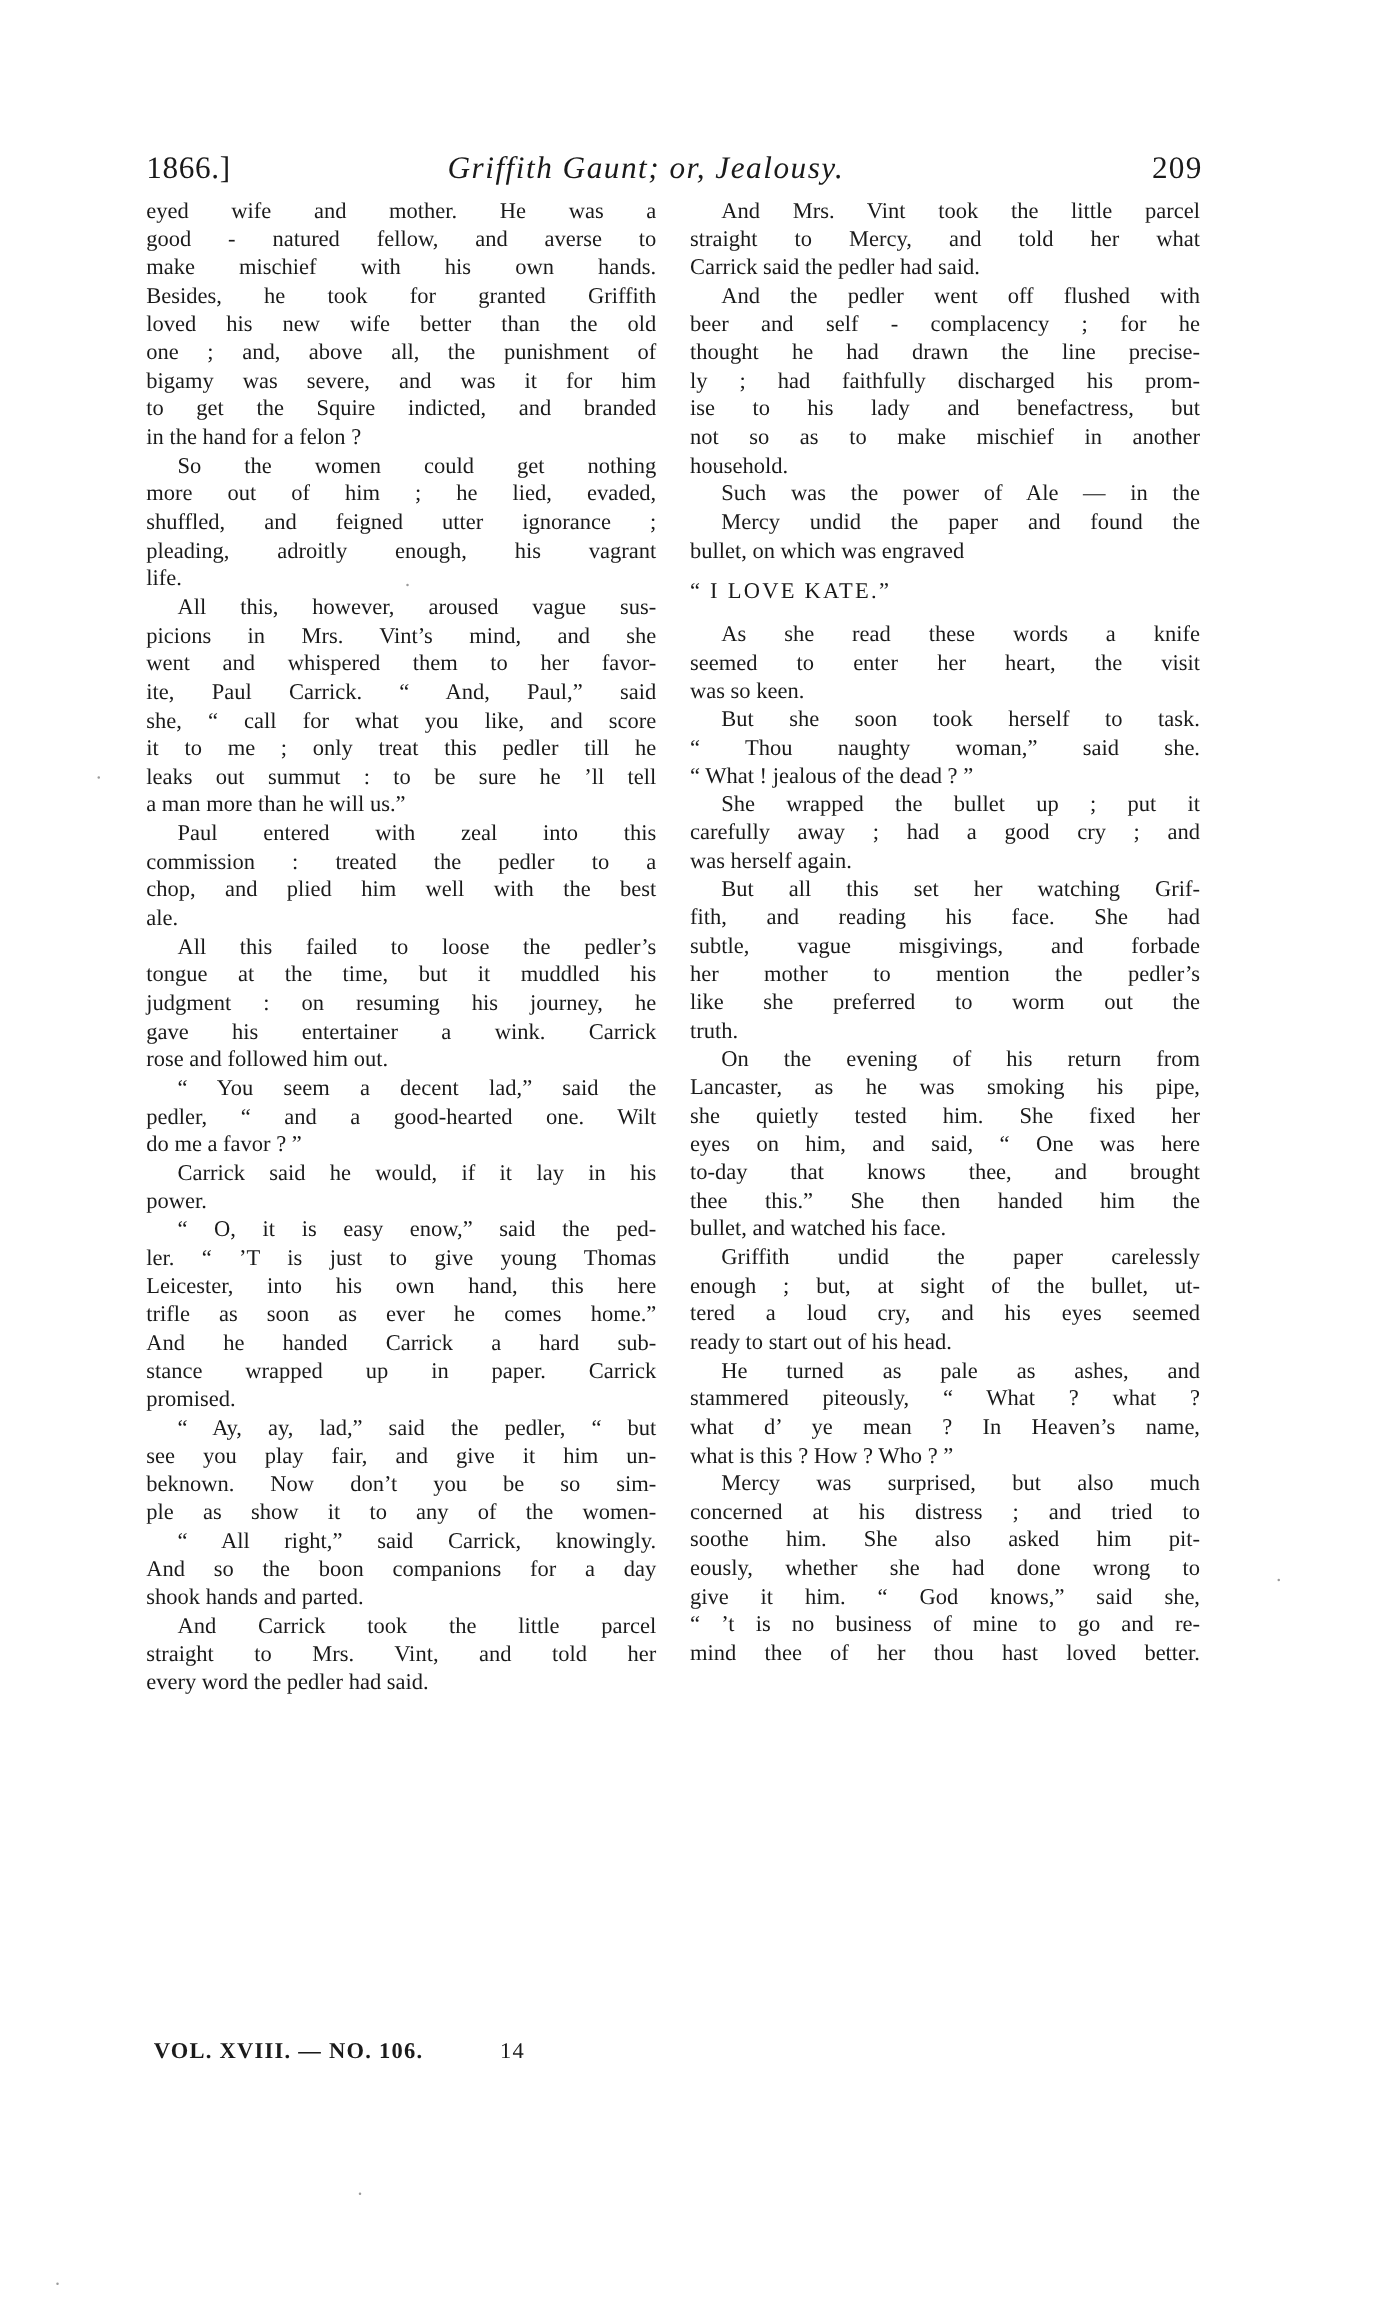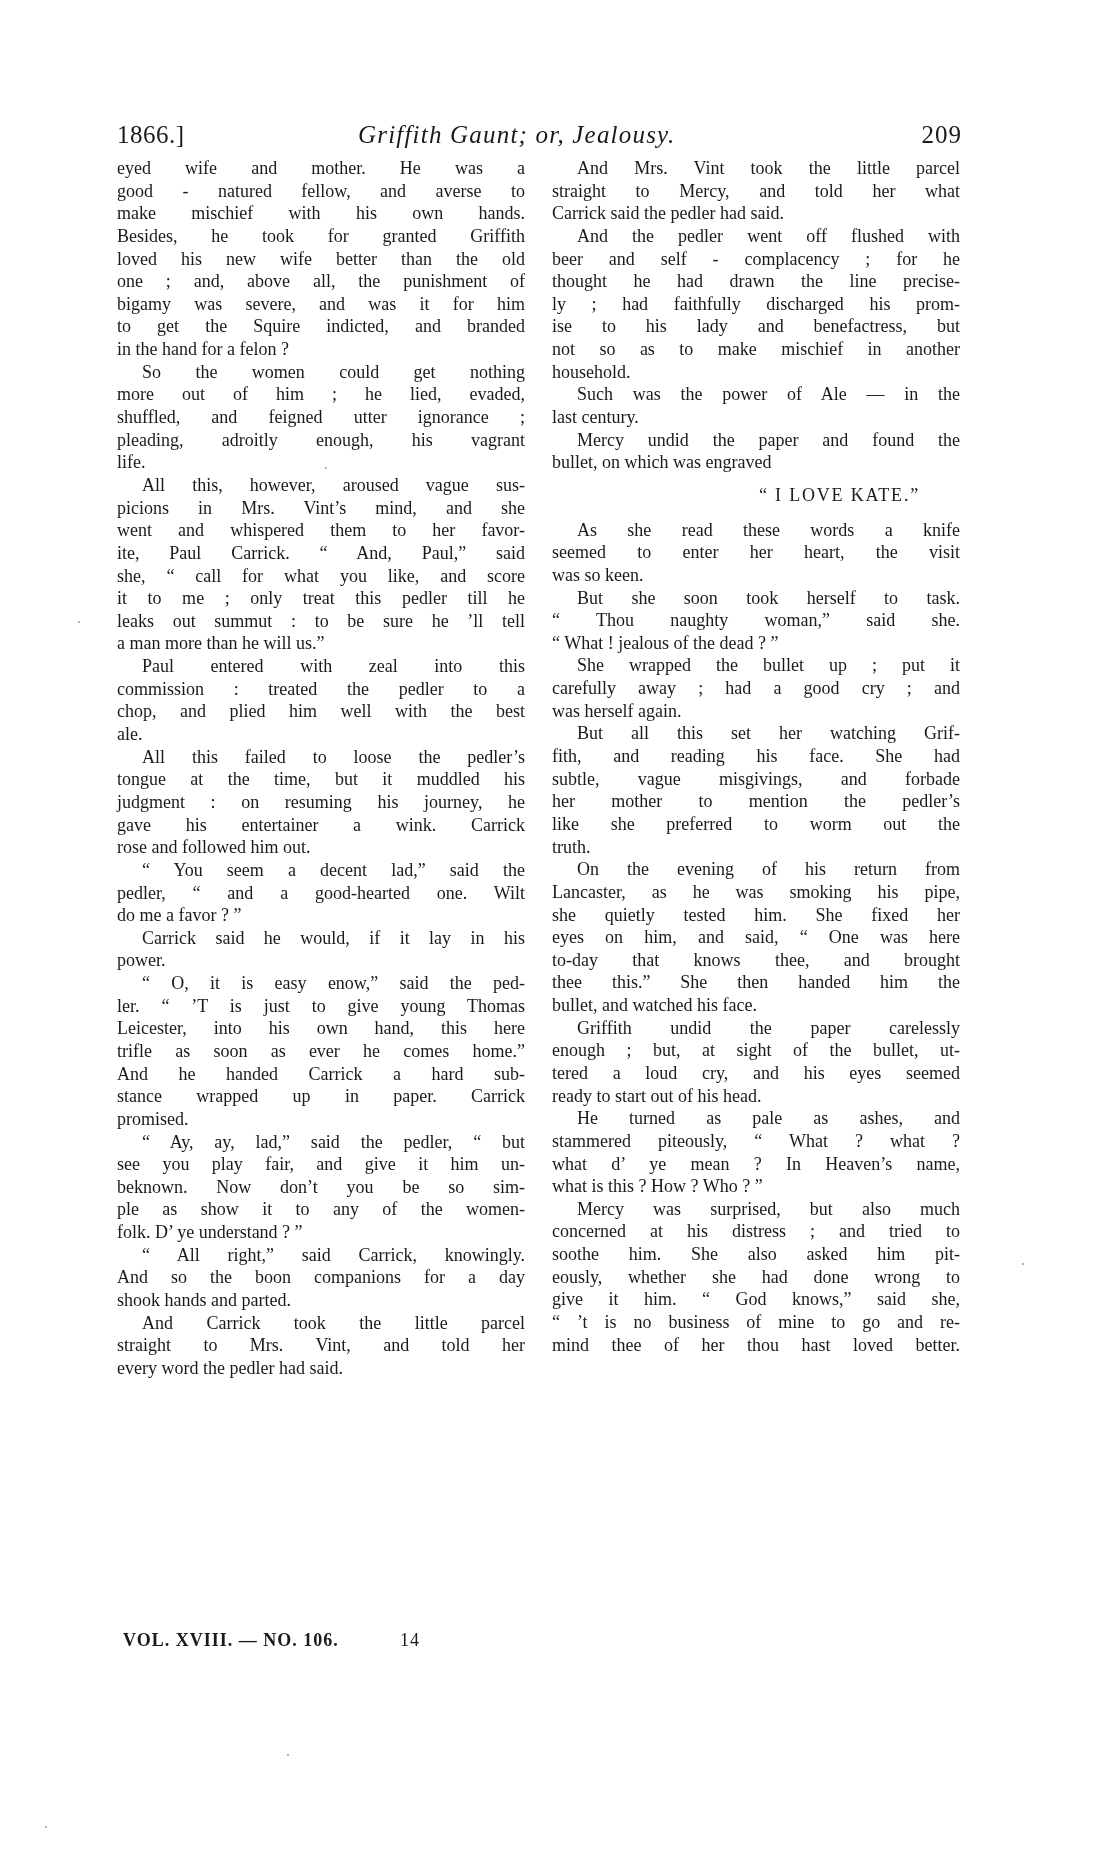--- a/index.html
+++ b/index.html
@@ -60,21 +60,21 @@
     overflow: visible;
   }
   .line.last {
     text-align-last: left;
   }
   .line.indent {
     padding-left: 25px;
   }
   .centered-line {
     display: block;
-    text-align: right;
+    text-align: left;
     letter-spacing: 1.8px;
     margin: 10px 0 12px 0;
     height: 22.65px;
     padding-right: 40px;
   }
   .footer {
     position: absolute;
     top: 1612px;
     left: 117px;
     width: 420px;
@@ -168,21 +168,20 @@
         <span class="line">trifle as soon as ever he comes home.”</span>
         <span class="line">And he handed Carrick a hard sub-</span>
         <span class="line">stance wrapped up in paper. Carrick</span>
         <span class="line last">promised.</span>
       </div>
       <div>
         <span class="line indent">“ Ay, ay, lad,” said the pedler, “ but</span>
         <span class="line">see you play fair, and give it him un-</span>
         <span class="line">beknown. Now don’t you be so sim-</span>
         <span class="line">ple as show it to any of the women-</span>
-        <span class="line last">folk. D’ ye understand ? ”</span>
       </div>
       <div>
         <span class="line indent">“ All right,” said Carrick, knowingly.</span>
         <span class="line">And so the boon companions for a day</span>
         <span class="line last">shook hands and parted.</span>
       </div>
       <div>
         <span class="line indent">And Carrick took the little parcel</span>
         <span class="line">straight to Mrs. Vint, and told her</span>
         <span class="line last">every word the pedler had said.</span>
@@ -200,21 +199,20 @@
           <span class="line indent">And the pedler went off flushed with</span>
           <span class="line">beer and self - complacency ; for he</span>
           <span class="line">thought he had drawn the line precise-</span>
           <span class="line">ly ; had faithfully discharged his prom-</span>
           <span class="line">ise to his lady and benefactress, but</span>
           <span class="line">not so as to make mischief in another</span>
           <span class="line last">household.</span>
         </div>
         <div>
           <span class="line indent">Such was the power of Ale — in the</span>
-          <span class="line last">last century.</span>
         </div>
         <div>
           <span class="line indent">Mercy undid the paper and found the</span>
           <span class="line last">bullet, on which was engraved</span>
         </div>
       </div>
     <div class="centered-line">“ I LOVE KATE.”</div>
     <div id="right-after">
         <div>
           <span class="line indent">As she read these words a knife</span>

